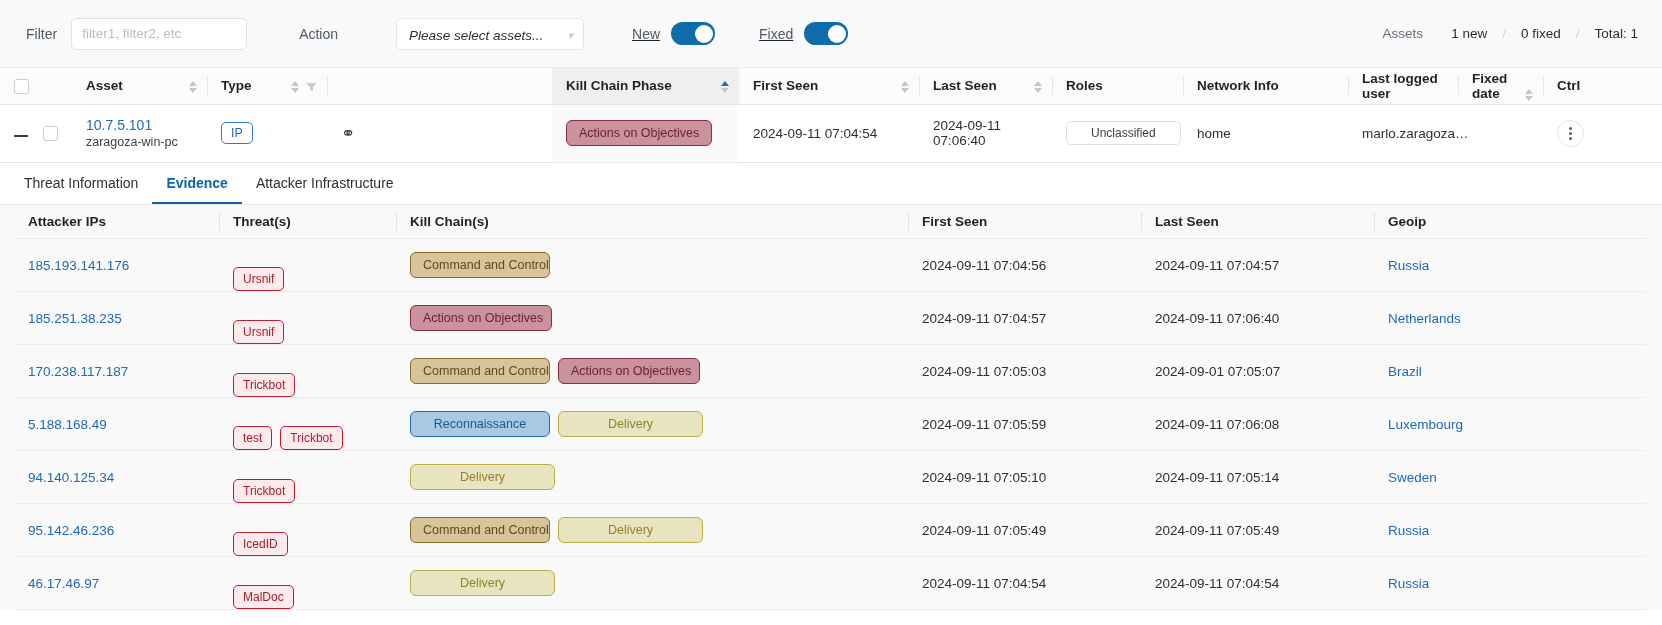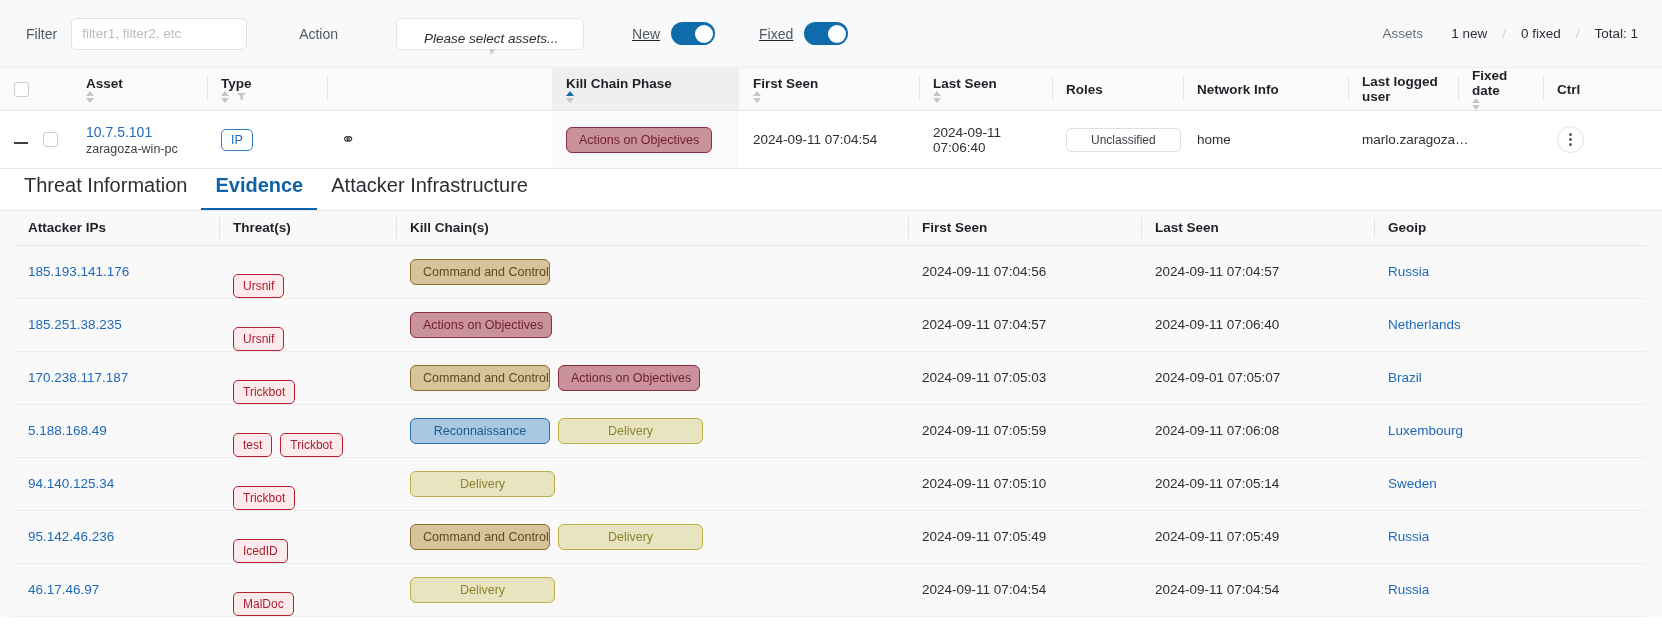--- a/index.html
+++ b/index.html
@@ -32,22 +32,22 @@
     font-size: 13.5px; color: #212529;
     font-family: "Liberation Sans", sans-serif;
   }
   .filter-input::placeholder { color: #b9bdc2; }
   .action-group { display: flex; align-items: center; margin-left: 52px; gap: 44px; }
   .action-select {
     width: 188px; height: 32px;
     border: 1px solid #e3e5e8; border-radius: 5px;
     background: #ffffff;
     display: flex; align-items: center; justify-content: space-between;
-    padding: 12px 10px 0 12px;
-    font-size: 13.5px; font-style: italic; color: #2b2f33; flex-direction: column;
+    padding: 4px 10px 0 12px;
+    font-size: 13.5px; font-style: italic; color: #2b2f33;
   }
   .chev { color:#c6cace; font-size: 11px; line-height:1; }
   .toggle-group { display:flex; align-items:center; margin-left: 48px; text-decoration: underline; }
   .toggle-group.second { margin-left: 44px; }
   .toggle-label { font-size: 14px; color:#53585d; margin-right: 11px; }
   .toggle {
     width: 44px; height: 23px; border-radius: 12px;
     background: #0f6caa; position: relative; cursor: pointer;
   }
   .toggle .knob {
@@ -67,21 +67,21 @@
     text-align: left; vertical-align: middle;
     background: #fbfbfc;
     border-bottom: 1px solid #e4e6e9;
     padding: 0 0 0 14px;
     position: relative;
   }
   .otbl th.hl { background: #efefef; }
   .otbl th .divider {
     position:absolute; left:0; top:9px; bottom:9px; width:1px; background:#e2e4e7;
   }
-  .hcell { display:flex; align-items:flex-start; justify-content:space-between; padding-right: 10px; flex-direction: column; }
+  .hcell { display:flex; align-items:flex-end; justify-content:space-between; padding-right: 10px; }
   .sorters { display:flex; align-items:center; gap: 7px; }
   .sort-ico { display:inline-flex; flex-direction:column; gap:2px; }
   .sort-ico i { width:0;height:0;border-left:4px solid transparent;border-right:4px solid transparent; }
   .sort-ico i.up { border-bottom:5px solid #c3c7cb; }
   .sort-ico i.dn { border-top:5px solid #c3c7cb; }
   .sort-ico.active i.up { border-bottom-color:#1b6ca8; }
   .filter-ico { width:11px;height:8px;background:#c3c7cb; clip-path: polygon(0 0,100% 0,62% 45%,62% 100%,38% 78%,38% 45%); }
 
   .otbl td {
     height: 58px; font-size: 13.5px; color: #2b2f33;
@@ -124,21 +124,21 @@
     background:#fdeaec; border:1px solid #b6202f; color:#a81f2c;
     font-size:12px; padding: 4px 9px; border-radius:5px;margin-top:28px;
   }
 
   
   .tabs {
     height: 42px; display:flex; align-items:flex-end; gap: 0;
     padding: 0 0 0 24px; border-bottom:1px solid #e4e6e9; background:#fff;
   }
   .tab {
-    font-size: 20px; color:#2b2f33; padding: 0 14px 11px 14px;
+    font-size: 14px; color:#2b2f33; padding: 0 14px 11px 14px;
     cursor:pointer; border-bottom: 2px solid transparent;
   }
   .tab:first-child { padding-left: 0; }
   .tab.active { color:#0f62a8; font-weight:bold; border-bottom-color:#0f62a8; }
 
   
   .panel { background:#f9f9fa; padding: 0; }
   .export-bar { height: 44px; display:flex; align-items:center; justify-content:flex-end; padding-right: 30px; }
   .export-btn { display:flex; align-items:center; gap:8px; font-size:13.5px; color:#2b2f33; cursor:pointer; }
   .dl-ico { width:13px; height:14px; position:relative; display:inline-block; }

